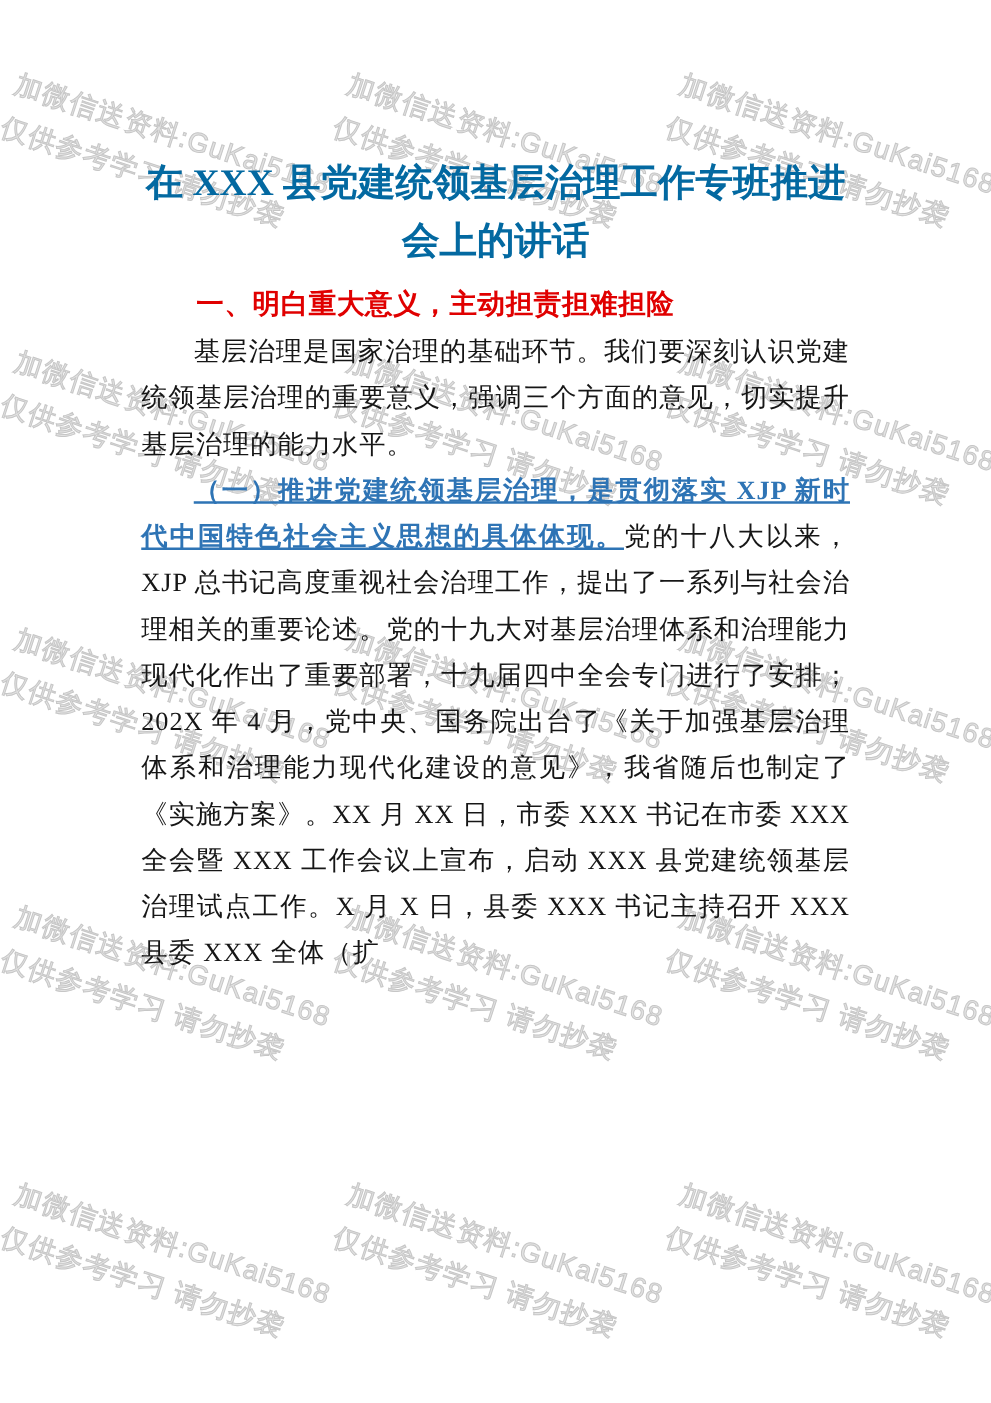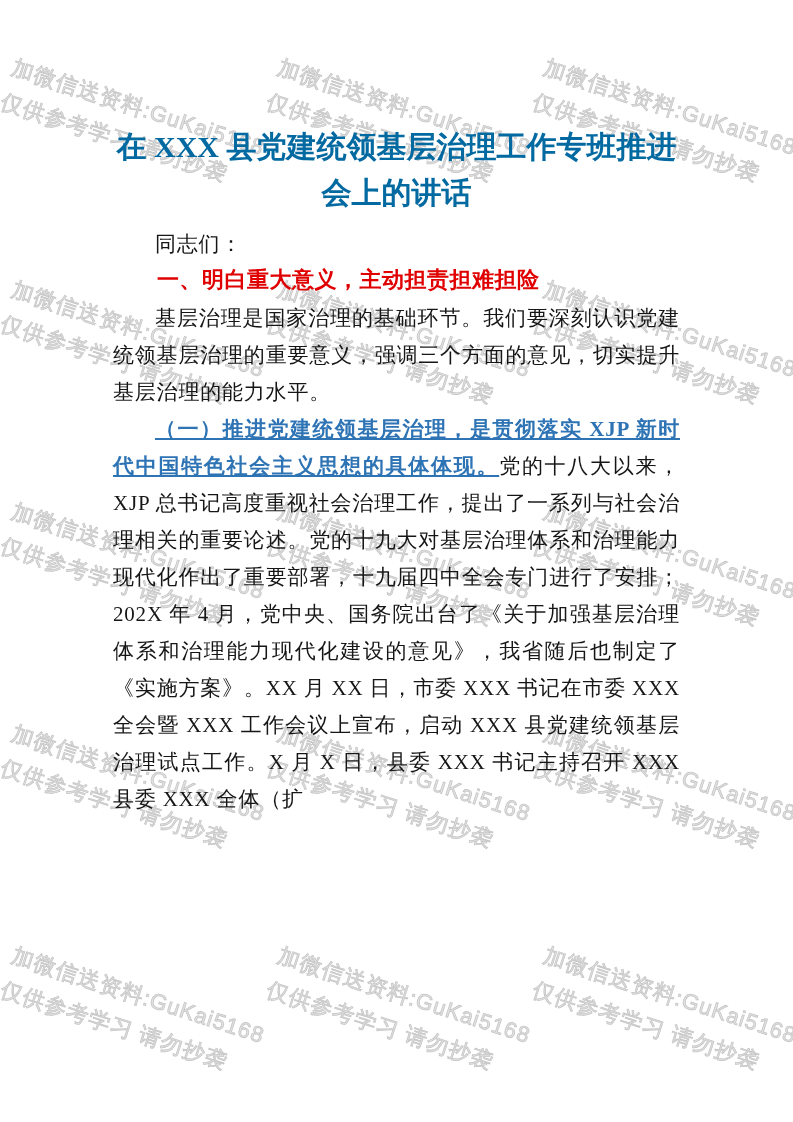--- a/index.html
+++ b/index.html
@@ -142,21 +142,20 @@
       </div>
       <div class="wm-tile" style="left: 550px; top: 938px;">
         <div>加微信送资料:GuKai5168</div>
         <div>仅供参考学习 请勿抄袭</div>
       </div>
     </div>
 
   <div class="content">
     <h1 class="doc-title">在 XXX 县党建统领基层治理工作专班推进会上的讲话</h1>
 
-    <p class="para">同志们：</p>
 
 
     <p class="heading-red">一、明白重大意义，主动担责担难担险</p>
 
     <p class="para">基层治理是国家治理的基础环节。我们要深刻认识党建统领基层治理的重要意义，强调三个方面的意见，切实提升基层治理的能力水平。</p>
 
     <p class="para"><span class="blue-lead">（一）推进党建统领基层治理，是贯彻落实 XJP 新时代中国特色社会主义思想的具体体现。</span><span>党的十八大以来，XJP 总书记高度重视社会治理工作，提出了一系列与社会治理相关的重要论述。党的十九大对基层治理体系和治理能力现代化作出了重要部署，十九届四中全会专门进行了安排；202X 年 4 月，党中央、国务院出台了《关于加强基层治理体系和治理能力现代化建设的意见》，我省随后也制定了《实施方案》。XX 月 XX 日，市委 XXX 书记在市委 XXX 全会暨 XXX 工作会议上宣布，启动 XXX 县党建统领基层治理试点工作。X 月 X 日，县委 XXX 书记主持召开 XXX 县委 XXX 全体（扩</span></p>
   </div>
 
 </div>

